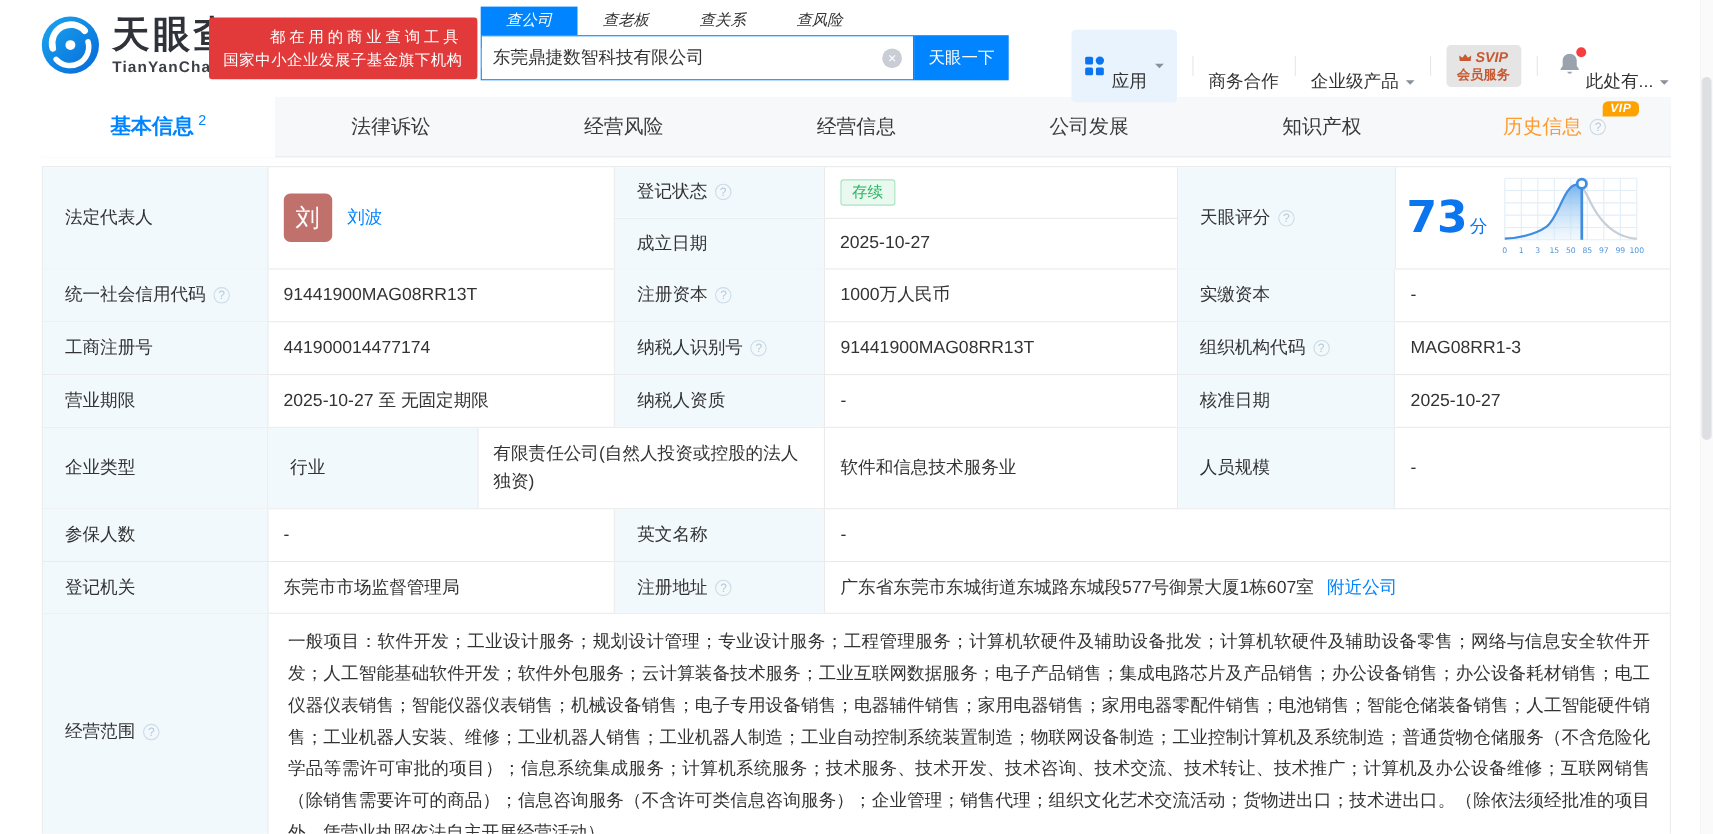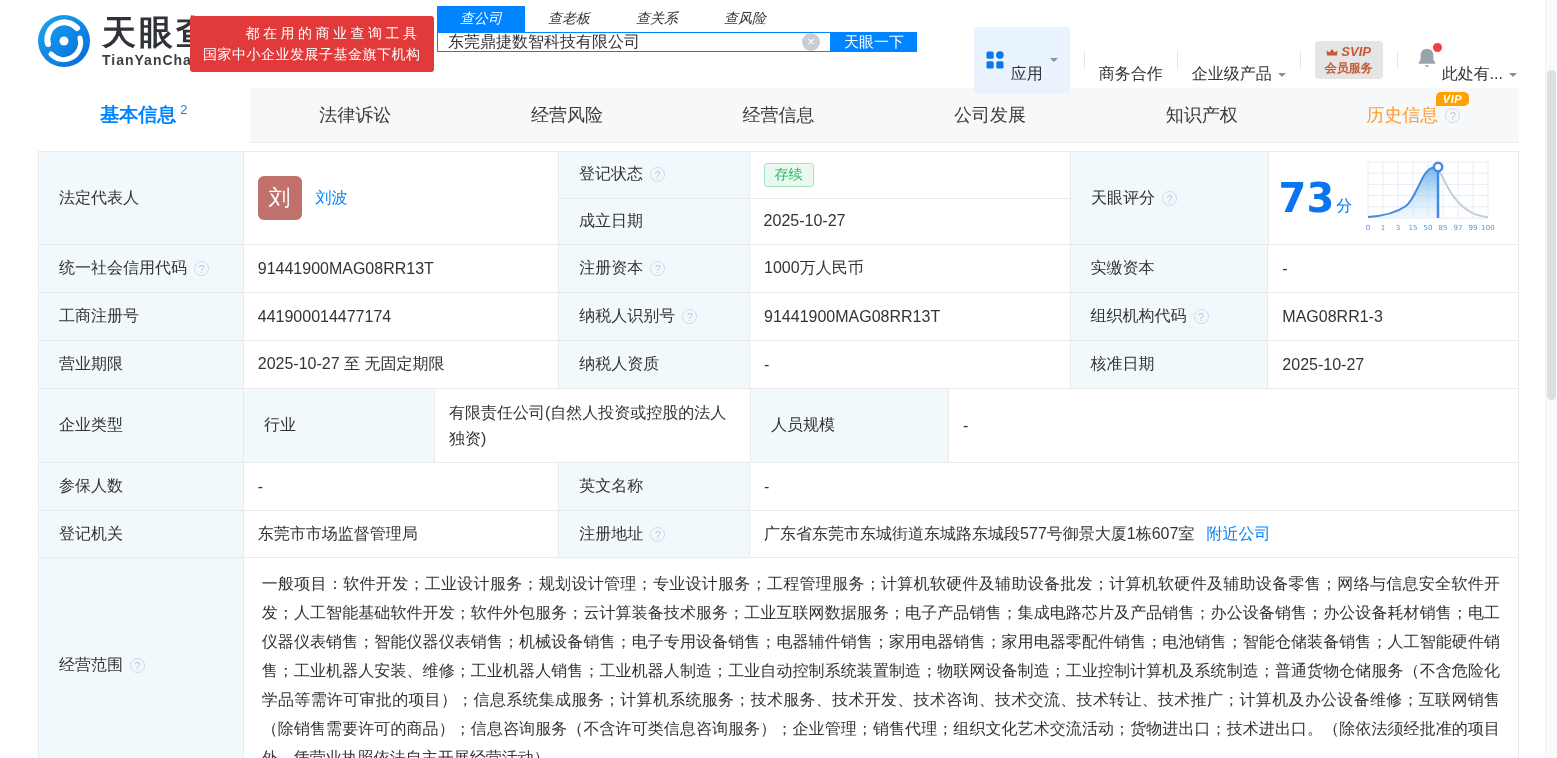--- a/index.html
+++ b/index.html
@@ -14,21 +14,21 @@
   .brand-en { font-size:14px; font-weight:bold; color:#3c3f45; letter-spacing:1px; margin-top:2px; }
   .promo { position:absolute; left:190px; top:16px; background:#e23a3a; color:#fff;
     border-radius:3px; padding:7px 13px; font-size:14px; line-height:21px; }
   .promo .l1 { letter-spacing:3.5px;text-align:right; }
   .promo .l2 { letter-spacing:0.5px; }
 
   .search { position:absolute; left:437px; top:6px; width:480px; }
   .search-tabs { display:flex; align-items:flex-end; height:26px; }
   .search-tab { font-size:14px; padding:4px 23px; color:#333; cursor:pointer;font-style:italic; }
   .search-tab.active { background:#0084ff; color:#fff; }
-  .search-row { display:flex; height:20px; }
+  .search-row { display:flex; height:41px; }
   .input-wrap { flex:1; border:1px solid #0084ff; background:#fff; display:flex; align-items:center; }
   .input-wrap input { border:none; outline:none; flex:1; font-size:16px; padding:0 10px; color:#333;
     font-family:"Liberation Sans","DejaVu Sans",sans-serif; }
   .clear-btn { width:18px; height:18px; border-radius:50%; background:#c9ced6; color:#fff;
     font-size:13px; line-height:18px; text-align:center; margin-right:10px; cursor:pointer; }
   .search-btn { width:86px; background:#0084ff; color:#fff; border:none; font-size:15px; cursor:pointer; }
 
   .top-nav { position:absolute; right:40px; top:27px; display:flex; align-items:center; }
   .nav-divider { width:1px; height:18px; background:#e3e6ea; margin:0 14px; }
   .apps-chip { display:flex; align-items:center; gap:7px; background:#e8f3fe; border-radius:4px;
@@ -44,21 +44,21 @@
   .bell-dot { position:absolute; top:-3px; right:-4px; width:9px; height:9px; border-radius:50%; background:#f53f3f; }
 
   
   .section-tabs { margin-left:38px; width:1481px; height:55px; display:flex;
     background:#f7f8fa; border-bottom:1px solid #ececee; }
   .stab { flex:1; display:flex; align-items:center; justify-content:center; font-size:18px;
     color:#3a3a3a; cursor:pointer; position:relative; }
   .stab.active { background:#fff; color:#0084ff; font-weight:bold; font-size:19px; border-bottom:1px solid #fff; margin-bottom:-1px; }
   .stab .count { font-size:13px; color:#0084ff; margin-left:4px; position:relative; top:-6px; font-weight:normal; }
   .stab.orange { color:#ff9a2e; }
-  .vip-badge { position:absolute; top:4px; right:50px; background:#ffa200; color:#fff;
+  .vip-badge { position:absolute; top:4px; right:29px; background:#ffa200; color:#fff;
     font-size:11px; font-weight:bold; font-style:italic; padding:1px 7px;
     border-radius:5px 5px 5px 0; letter-spacing:0.5px;margin-left:48px; }
 
   
   .help { display:inline-block; width:15px; height:15px; border-radius:50%; border:1px solid #ccdbe6;
     color:#b5c9d8; font-size:11px; line-height:14px; text-align:center; margin-left:7px;
     font-weight:normal; flex:none; cursor:pointer; }
 
   
   .info-table { margin:8px 0 0 38px; width:1481px; background:#fff;
@@ -327,20 +327,21 @@
     <div class="cell lbl w3 h2">纳税人资质</div>
     <div class="cell w4 h2">-</div>
     <div class="cell lbl w5 h2">核准日期</div>
     <div class="cell w6 h2 last">2025-10-27</div>
   </div>
 
   <div class="row">
     <div class="cell lbl w1 h3">企业类型</div>
     <div class="cell lbl w3 h3">行业</div>
     <div class="cell w2 h3 type-cell">有限责任公司(自然人投资或控股的法人独资)</div>
+    <div class="cell w4 h3">软件和信息技术服务业</div>
     <div class="cell lbl w5 h3">人员规模</div>
     <div class="cell w6 h3 last">-</div>
   </div>
 
   <div class="row">
     <div class="cell lbl w1 h2">参保人数</div>
     <div class="cell w2 h2">-</div>
     <div class="cell lbl w3 h2">英文名称</div>
     <div class="cell wspan h2 last">-</div>
   </div>

